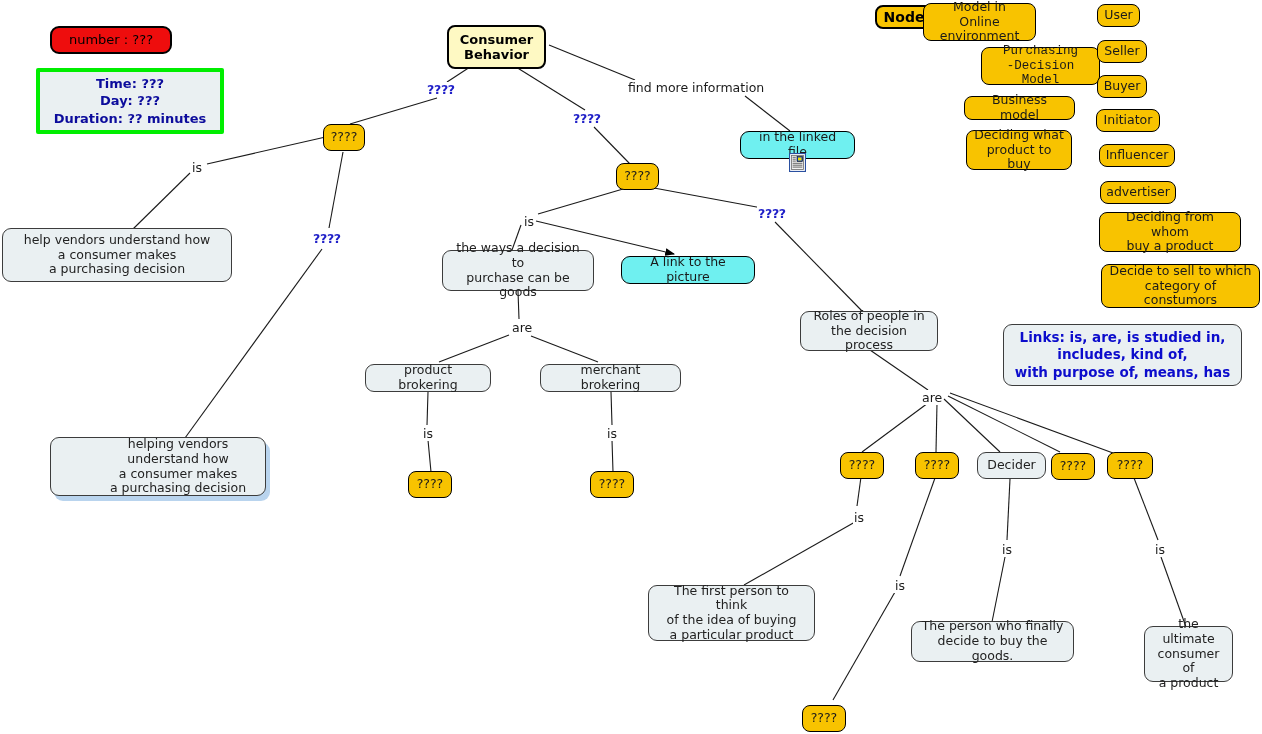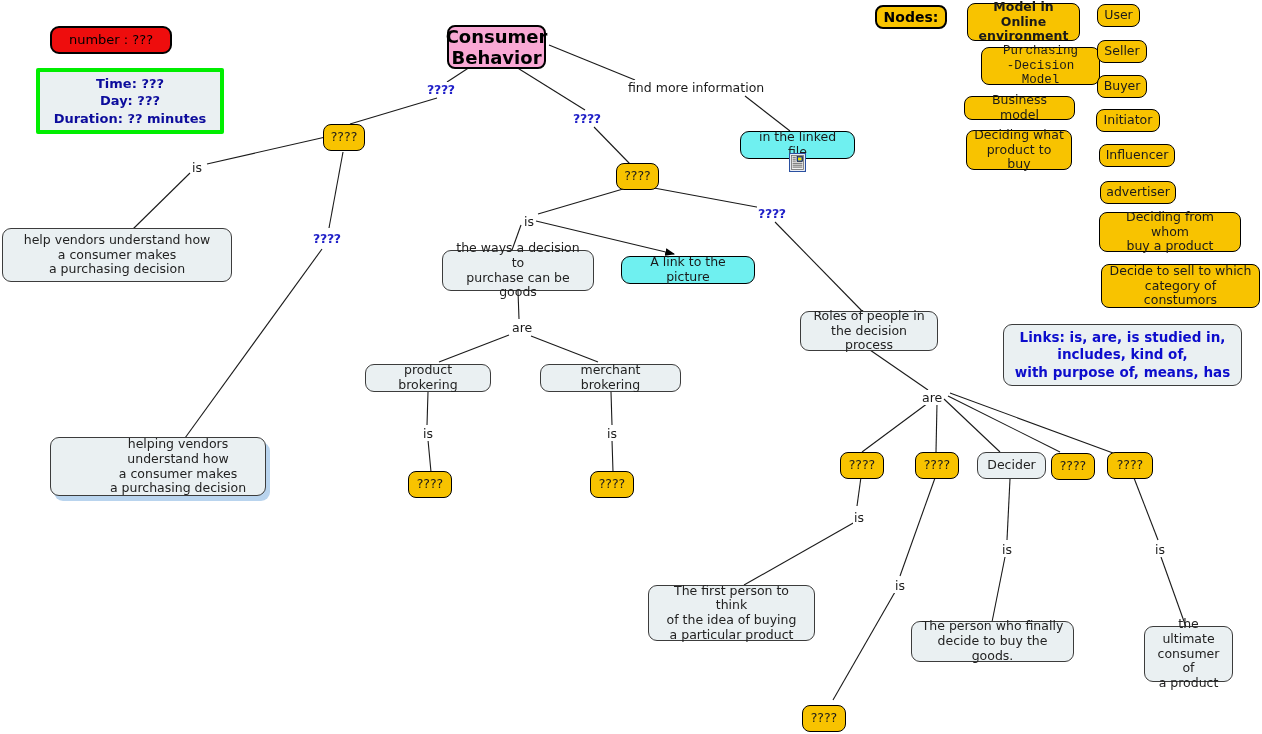--- a/index.html
+++ b/index.html
@@ -52,24 +52,24 @@
     background: #f8c300;
     border: 1px solid #000000;
     color: #1a1a1a;
     font-size: 12.5px;
     border-radius: 8px;
     padding: 3px 7px;
     font-weight: 400;
   }
   
   .n-root {
-    background: #f9a8d4;
+    background: #fef9c3;
     border: 2px solid #000000;
     color: #000000;
-    font-size: 18px;
+    font-size: 13px;
     font-weight: bold;
     border-radius: 8px;
     padding: 4px 8px;
   }
   
   .n-cyan {
     background: #6ff0f0;
     border: 1px solid #000000;
     color: #1a1a1a;
     font-size: 12.5px;
@@ -304,21 +304,21 @@
       <line x1="3.6" y1="10.3" x2="13.4" y2="10.3" stroke="#444" stroke-width="0.8"></line>
       <line x1="3.6" y1="12.2" x2="13.4" y2="12.2" stroke="#444" stroke-width="0.8"></line>
       <line x1="3.6" y1="14.1" x2="13.4" y2="14.1" stroke="#444" stroke-width="0.8"></line>
     </svg>
   </div>
 
   <div class="node n-cyan" style="left:621px; top:256px; width:134px; height:28px;">A link to the picture</div>
 
   <div class="node n-nodeslabel" style="left:875px; top:5px; width:72px; height:24px;">Nodes:</div>
 
-  <div class="node n-gold" style="left:967px; top:3px; width:113px; height:38px;font-weight:bold;">Model in Online
+  <div class="node n-gold" style="left:923px; top:3px; width:113px; height:38px;">Model in Online
 environment</div>
   <div class="node n-gold" style="left:981px; top:47px; width:119px; height:38px;font-family:Liberation Mono, monospace;">Purchasing
 -Decision Model</div>
   <div class="node n-gold" style="left:964px; top:96px; width:111px; height:24px;">Business model</div>
   <div class="node n-gold" style="left:966px; top:130px; width:106px; height:40px;">Deciding what
 product to buy</div>
 
   <div class="node n-gold" style="left:1097px; top:4px; width:43px; height:23px;">User</div>
   <div class="node n-gold" style="left:1097px; top:40px; width:50px; height:23px;">Seller</div>
   <div class="node n-gold" style="left:1097px; top:75px; width:50px; height:23px;">Buyer</div>

